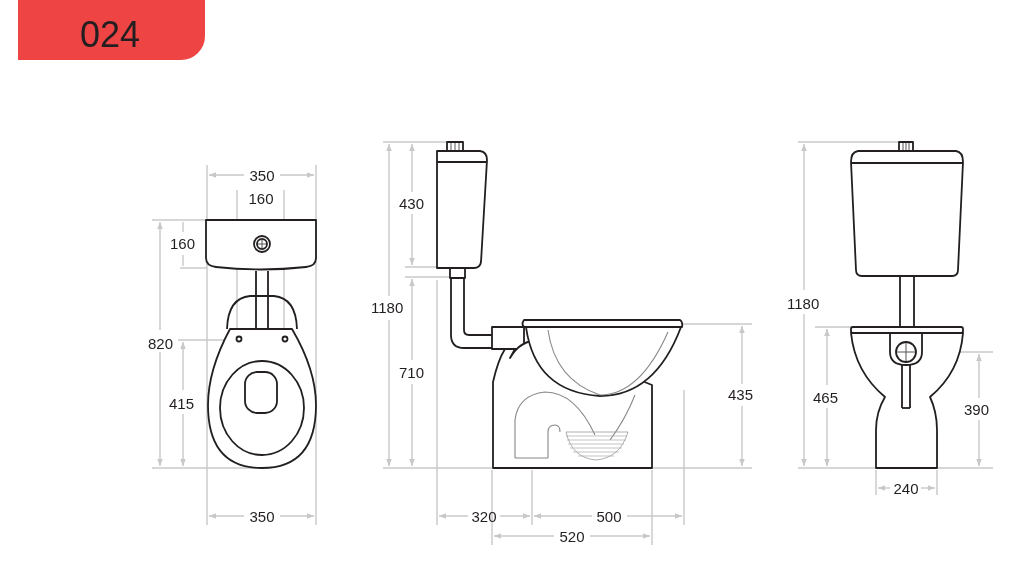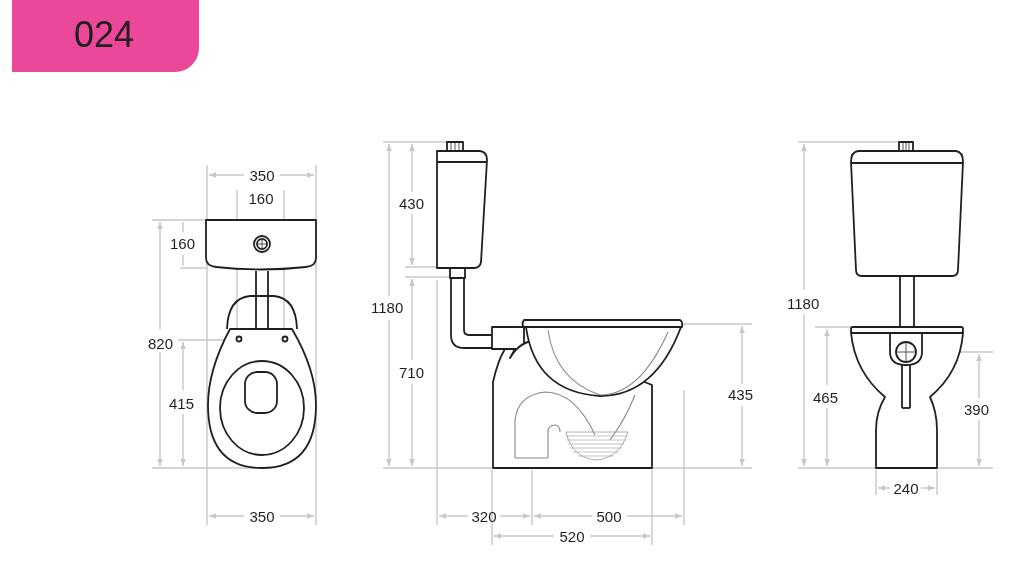--- a/index.html
+++ b/index.html
@@ -1,19 +1,19 @@
 <!DOCTYPE html>
 <html><head>
 <meta charset="utf-8">
 <style>
   html, body { margin:0; padding:0; background:#ffffff; }
   body { width:1033px; height:571px; position:relative; overflow:hidden;
          font-family:"Liberation Sans", sans-serif; }
-  .code-tab { position:absolute; left:12px; top:0; width:187px; height:72px;
-              background:#ec4899; border-bottom-right-radius:24px; }
+  .code-tab { position:absolute; left:18px; top:0; width:187px; height:60px;
+              background:#ef4444; border-bottom-right-radius:24px; }
   .code-tab span { position:absolute; left:62px; top:14px; font-size:36px;
                    color:#231f20; letter-spacing:0; }
   svg { position:absolute; left:0; top:0; }
   .dim { stroke:#c8c8c8; stroke-width:1.4; fill:none; }
   .obj { stroke:#231f20; stroke-width:1.8; fill:#ffffff; stroke-linejoin:round; }
   .obj-n { stroke:#231f20; stroke-width:1.8; fill:none; }
   .thin { stroke:#555; stroke-width:1; fill:none; }
   .hid { stroke:#888; stroke-width:1.1; fill:none; }
   .lbl { font-family:"Liberation Sans", sans-serif; font-size:15px; fill:#231f20; }
   .lblbg { fill:#ffffff; }

